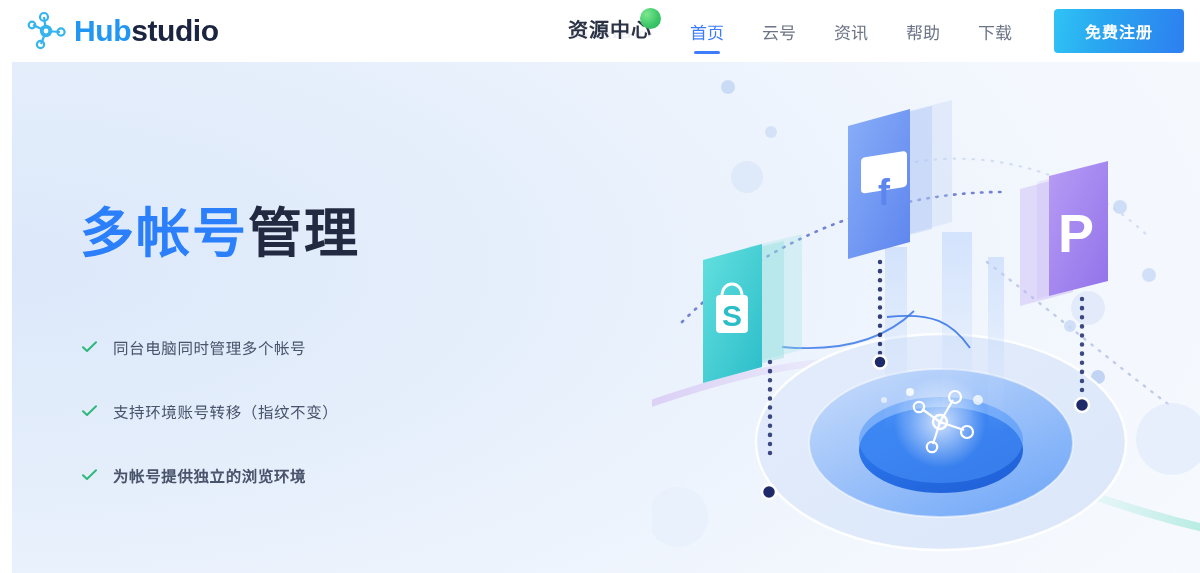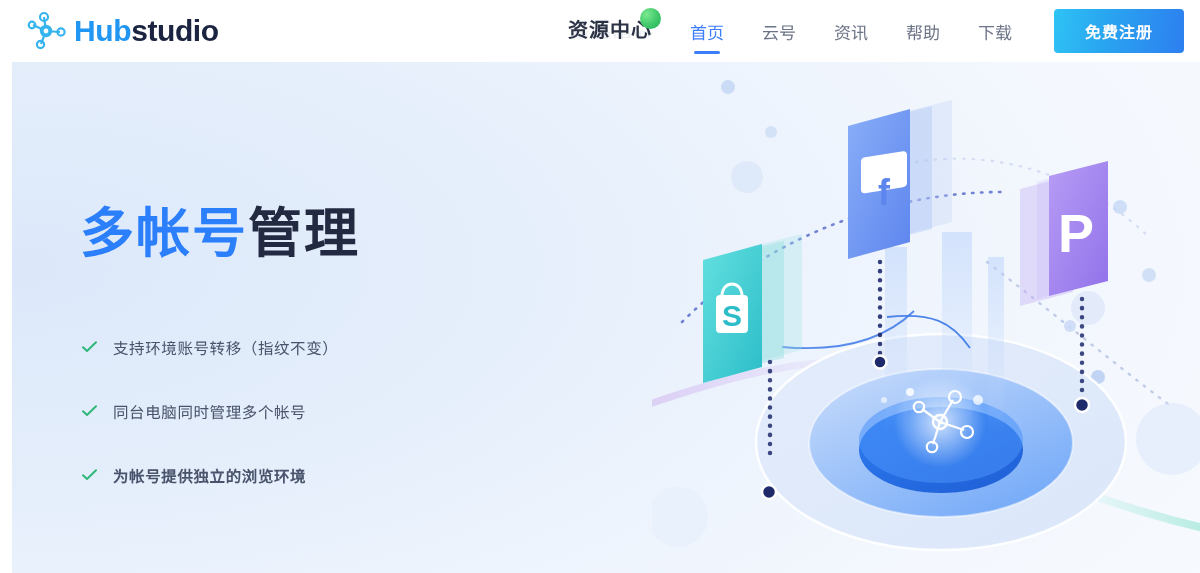--- a/index.html
+++ b/index.html
@@ -163,42 +163,42 @@
   </header>
 
   <section class="hero">
     <div class="hero-inner">
 
       <h1 class="hero-title">
         <span class="t-blue">多帐号</span><span class="t-dark">管理</span>
       </h1>
 
       <ul class="bullets">
+        <li class="bullet">
+          <span>
+            <svg class="check" viewBox="0 0 15 12">
+                <path d="M1 6.2 L5 10 L14 1.2" fill="none" stroke="#2fb87a" stroke-width="2" stroke-linecap="round" stroke-linejoin="round"></path>
+              </svg>
+          </span>
+          <span class="bullet-text">同台电脑同时管理多个帐号</span>
+        </li>
         <li class="bullet">
           <span>
             <svg class="check" viewBox="0 0 15 12">
                 <path d="M1 6.2 L5 10 L14 1.2" fill="none" stroke="#2fb87a" stroke-width="2" stroke-linecap="round" stroke-linejoin="round"></path>
               </svg>
           </span>
           <span class="bullet-text">支持环境账号转移（指纹不变）</span>
         </li>
         <li class="bullet">
           <span>
             <svg class="check" viewBox="0 0 15 12">
                 <path d="M1 6.2 L5 10 L14 1.2" fill="none" stroke="#2fb87a" stroke-width="2" stroke-linecap="round" stroke-linejoin="round"></path>
               </svg>
           </span>
-          <span class="bullet-text">同台电脑同时管理多个帐号</span>
-        </li>
-        <li class="bullet">
-          <span>
-            <svg class="check" viewBox="0 0 15 12">
-                <path d="M1 6.2 L5 10 L14 1.2" fill="none" stroke="#2fb87a" stroke-width="2" stroke-linecap="round" stroke-linejoin="round"></path>
-              </svg>
-          </span>
           <span class="bullet-text">为帐号提供独立的浏览环境</span>
         </li>
       </ul>
 
       <div class="illo">
         <svg viewBox="0 0 560 511" xmlns="http://www.w3.org/2000/svg">
           <defs>
             <linearGradient id="gPlatformOuter" x1="0" y1="0" x2="1" y2="1">
               <stop offset="0%" stop-color="#e3ecfb"></stop>
                 <stop offset="100%" stop-color="#dbe7fa"></stop>

